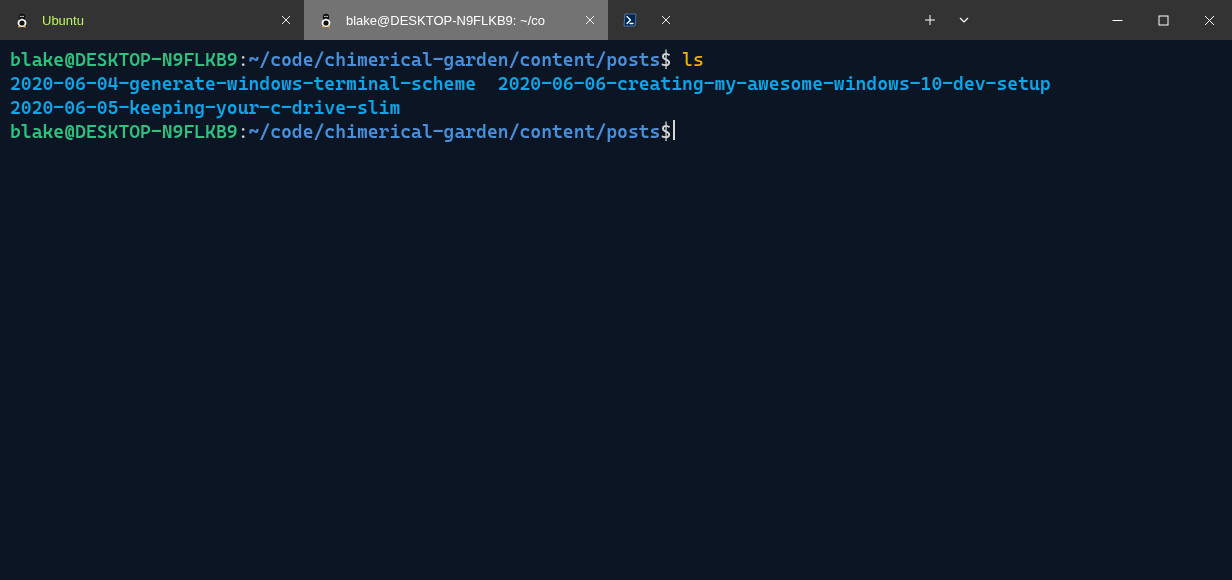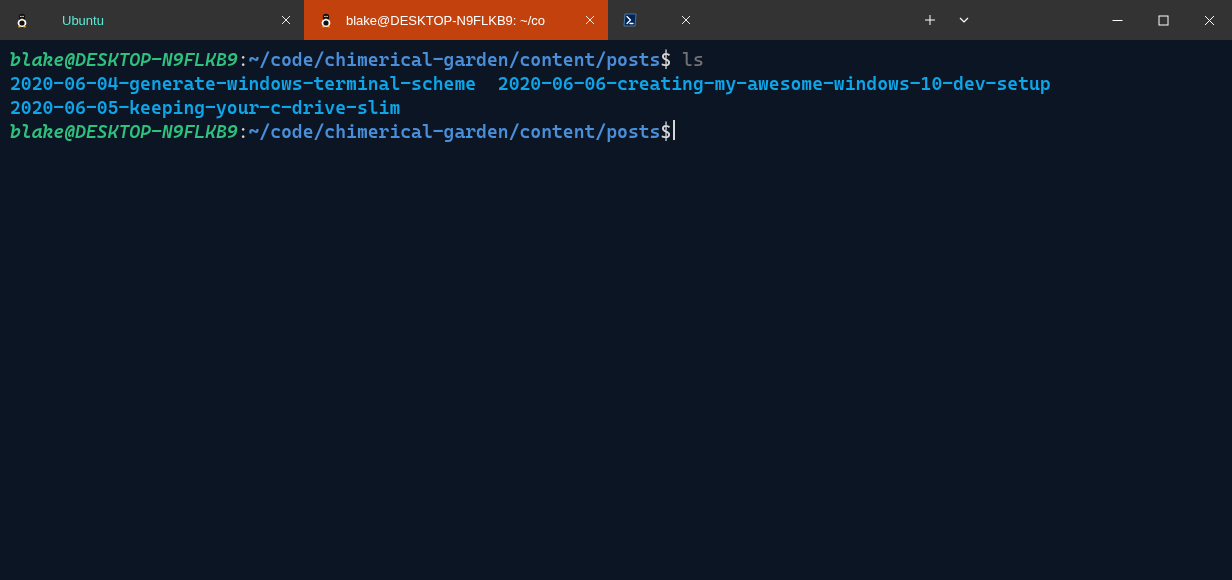--- a/index.html
+++ b/index.html
@@ -13,22 +13,22 @@
       align-items: center;
       height: 40px;
       padding: 0 10px 0 14px;
       color: #ffffff;
       font-family: "Segoe UI", Arial, sans-serif;
       font-size: 13px;
       cursor: pointer;
       position: relative;
       min-width: 0;
     }
-    .tab.inactive { background: #333333; color: #5eead4; gap: 20px; }
-    .tab.active   { background: #c2410c; color: #ffffff; }
+    .tab.inactive { background: #333333; color: #bef264; }
+    .tab.active   { background: #737373; color: #ffffff; }
     .tab0 { width: 304px; }
     .tab1 { width: 304px; }
     .tab2 { width: 300px; }
     .tab-icon { width: 16px; height: 16px; display: inline-flex; align-items: center; justify-content: center; margin-right: 12px; flex: 0 0 auto; }
     .tab-title { white-space: nowrap; overflow: hidden; text-overflow: clip; flex: 1 1 auto; }
     .tab-close { width: 16px; height: 16px; display: inline-flex; align-items: center; justify-content: center; margin-left: 8px; flex: 0 0 auto; opacity: 0.9; }
     .tab-close svg { width: 10px; height: 10px; }
     
     .tab-actions { display: flex; align-items: center; padding-left: 6px; gap: 2px; }
     .tbtn { width: 32px; height: 40px; display: inline-flex; align-items: center; justify-content: center; color: #ffffff; cursor: pointer; }
@@ -43,24 +43,24 @@
       flex: 1 1 auto;
       background: #0c1524;
       color: #d6d6d6;
       padding: 8px 10px;
       font-size: 18.5px;
       line-height: 24px;
       letter-spacing: 0px;
       white-space: pre;
       font-family: "Cascadia Mono", "Cascadia Code", "Consolas", monospace;
     }
-    .c-user { color: #2ec27e; font-weight: 600; font-style: italic; }
+    .c-user { color: #2ec27e; font-weight: 600; }
     .c-path { color: #4a8fd9; font-weight: 600; }
     .c-sym  { color: #d6d6d6; }
-    .c-cmd  { color: #737373; margin-top: 40px; }
+    .c-cmd  { color: #eab308; margin-top: 40px; }
     .c-dir  { color: #0ea5e9; font-weight: 600; }
     .cursor {
       display: inline-block;
       width: 1.5px;
       height: 20px;
       background: #d6d6d6;
       vertical-align: -2px;
       margin-left: 2px;
     }
     .line { display: block; }

